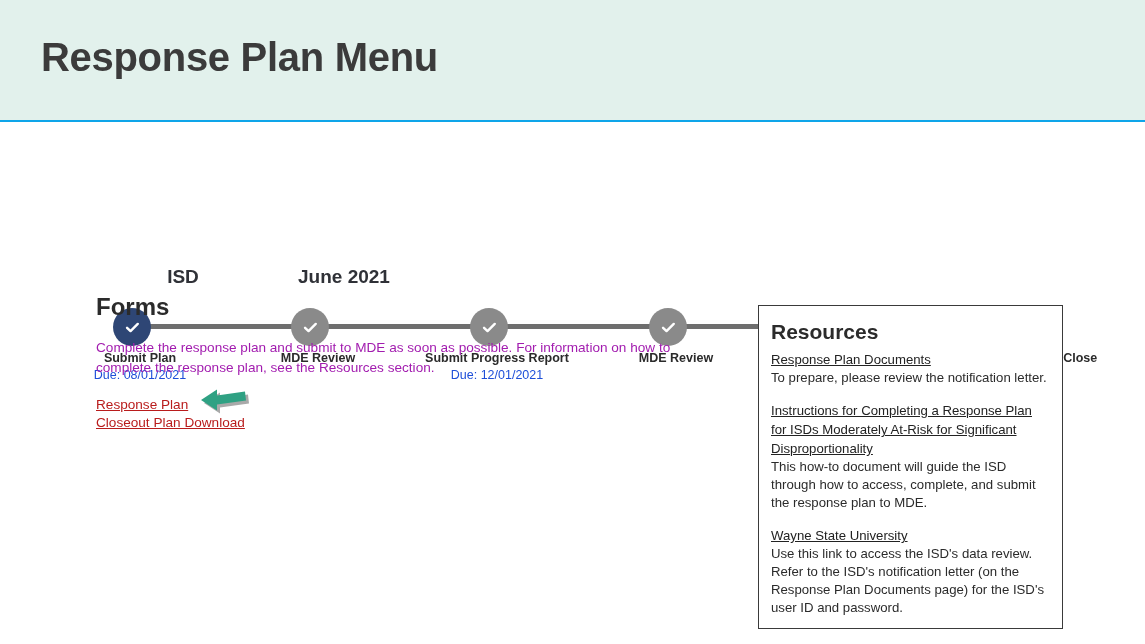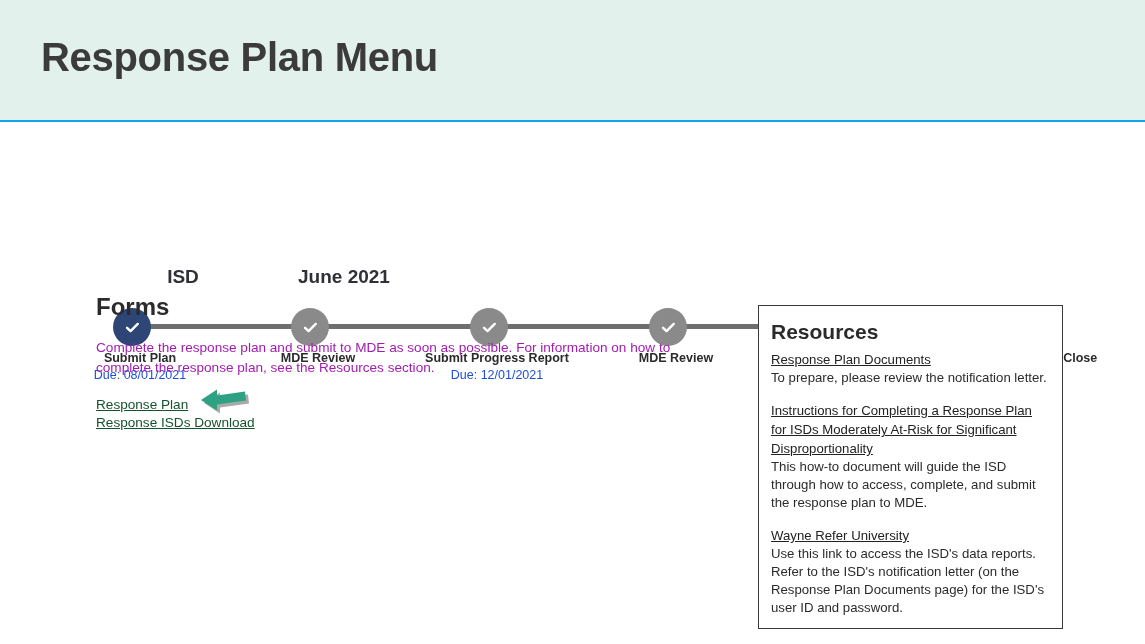--- a/index.html
+++ b/index.html
@@ -148,21 +148,21 @@
     color: #a21caf;
     margin: 0 0 18px 0;
     width: 622px;
   }
   .form-links {
     font-size: 13.6px;
     line-height: 18px;
   }
   .form-link {
     display: block;
-    color: #14532d;
+    color: #b91c1c;
     text-decoration: underline;
     width: fit-content;
     cursor: pointer;
   }
 
   
   .annotation-arrow {
     position: absolute;
     left: 93px;
     top: 88px;
@@ -293,21 +293,21 @@
   </div>
 </div>
 
 <div class="content">
 
   <div class="forms-col">
     <h2 class="section-heading">Forms</h2>
     <p class="forms-intro">Complete the response plan and submit to MDE as soon as possible. For information on how to complete the response plan, see the Resources section.</p>
     <div class="form-links">
       <a class="form-link">Response Plan</a>
-      <a class="form-link">Response ISDs Download</a>
+      <a class="form-link">Closeout Plan Download</a>
     </div>
 
     <div class="annotation-arrow">
       <svg width="70" height="40" viewBox="0 0 70 40">
 
         <path d="M15 21 L31 10.5 L31 16.5 L59 12.5 L60 21.5 L31 25.5 L31 31.5 Z" fill="#9a9a9a" opacity="0.85"></path>
 
         <path d="M12 18 L28 7.5 L28 13.5 L56 9.5 L57 18.5 L28 22.5 L28 28.5 Z" fill="#2fa183"></path>
       </svg>
     </div>
@@ -320,17 +320,17 @@
       <a class="resource-link">Response Plan Documents</a>
       <p class="resource-desc">To prepare, please review the notification letter.</p>
     </div>
 
     <div class="resource-item">
       <a class="resource-link">Instructions for Completing a Response Plan for ISDs Moderately At-Risk for Significant Disproportionality</a>
       <p class="resource-desc">This how-to document will guide the ISD through how to access, complete, and submit the response plan to MDE.</p>
     </div>
 
     <div class="resource-item">
-      <a class="resource-link">Wayne Refer University</a>
-      <p class="resource-desc">Use this link to access the ISD's data reports. Refer to the ISD's notification letter (on the Response Plan Documents page) for the ISD's user ID and password.</p>
+      <a class="resource-link">Wayne State University</a>
+      <p class="resource-desc">Use this link to access the ISD's data review. Refer to the ISD's notification letter (on the Response Plan Documents page) for the ISD's user ID and password.</p>
     </div>
   </div>
 </div>
 
 </body></html>

